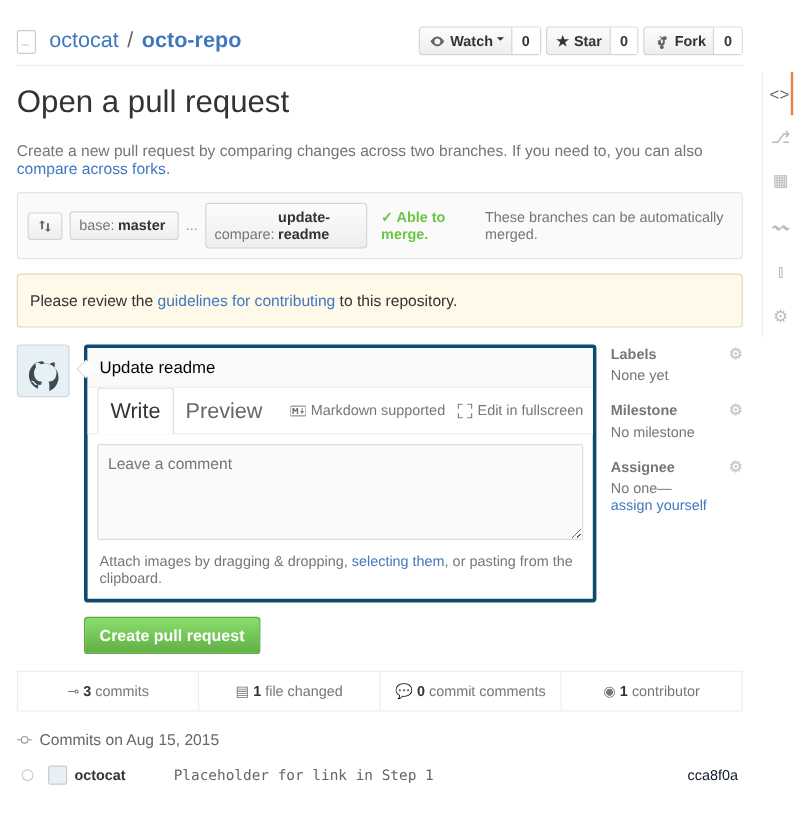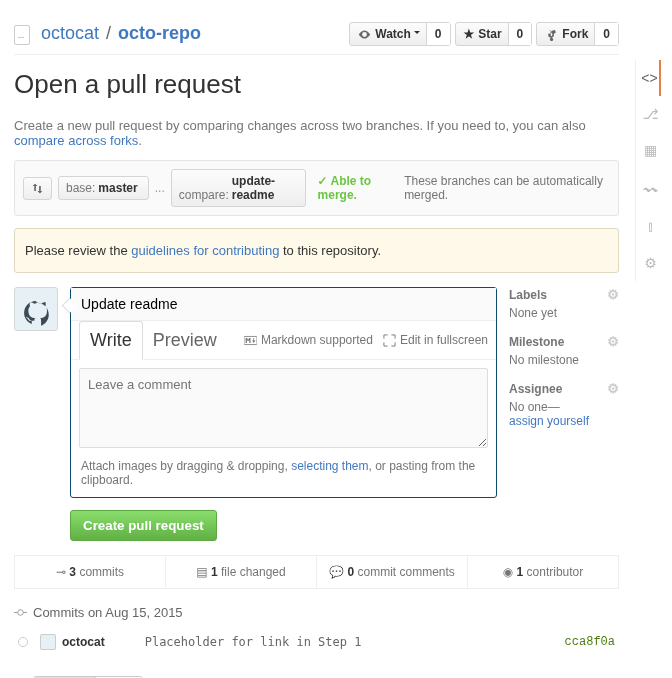--- a/index.html
+++ b/index.html
@@ -24,21 +24,21 @@
 .cb-btn .lbl{color:#767676}
 .cb-btn b{font-weight:bold}
 .dots{color:#999}
 .merge-ok{color:#6cc644;font-weight:bold;margin-left:6px}
 .merge-ok:before{content:"✓ "}
 .merge-txt{color:#767676}
 .flash{background:#fff9ea;border:1px solid #dfd8c2;border-radius:3px;padding:14px 10px;font-size:13px;margin-bottom:14px}
 .create-row{display:flex;gap:12px;margin-bottom:14px}
 .avatar{width:44px;height:44px;background:#e6f0f5;border:1px solid #d0d8dc;border-radius:3px;display:flex;align-items:flex-end;justify-content:center}
 .avatar svg{width:34px;height:34px}
-.compose{flex:1;border:1px solid #0c4a6e;border-radius:3px;position:relative}
+.compose{flex:1;border:3px solid #0c4a6e;border-radius:3px;position:relative}
 .compose:before{content:"";position:absolute;left:-7px;top:12px;width:10px;height:10px;background:#fff;border-left:1px solid #ddd;border-bottom:1px solid #ddd;transform:rotate(45deg)}
 .title-input{width:100%;border:none;border-bottom:1px solid #eee;padding:8px 10px;font-size:14px;background:#fafafa;outline:none}
 .tabs-row{display:flex;align-items:center;border-bottom:1px solid #eee;padding:0 8px;background:#fff}
 .tab{padding:8px 10px;font-size:18px;color:#666;cursor:pointer}
 .tab.active{border:1px solid #ddd;border-bottom-color:#fff;border-radius:3px 3px 0 0;margin-bottom:-1px;background:#fff;color:#333}
 .tabs-spacer{flex:1}
 .tool-link{font-size:12px;color:#767676;display:inline-flex;align-items:center;margin-left:10px;cursor:pointer;gap:4px}
 .comment-area{width:calc(100% - 16px);height:80px;margin:8px;border:1px solid #ddd;border-radius:2px;padding:8px;font-family:inherit;font-size:13px;background:#fafafa;resize:vertical;outline:none}
 .drag-hint{font-size:12px;color:#767676;padding:0 10px 10px}
 .btn-primary{background:linear-gradient(#8add6d,#60b044);border:1px solid #5ca941;color:#fff;font-weight:bold;padding:7px 12px;border-radius:3px;margin:12px 0 0;cursor:pointer}
@@ -51,21 +51,21 @@
 .tabnav-item{flex:1;text-align:center;padding:9px 4px;font-size:12px;color:#767676;border-right:1px solid #eee}
 .tabnav-item:last-child{border-right:none}
 .tabnav-item b{color:#333}
 .commit-group{margin-bottom:10px}
 .cg-title{font-size:13px;color:#666;padding:6px 0;display:flex;align-items:center;gap:6px}
 .commit-row{display:flex;align-items:center;padding:8px 4px;font-size:12px}
 .commit-row .dot{width:10px;height:10px;border:1px solid #ccc;border-radius:50%;margin-right:12px}
 .commit-row .mini-av{width:16px;height:16px;background:#e6f0f5;border:1px solid #ccc;border-radius:2px;margin-right:6px}
 .commit-row .author{font-weight:bold;margin-right:40px}
 .commit-row .msg{font-family:Consolas,monospace;color:#666;flex:1}
-.commit-row .sha{font-family:Liberation Mono, monospace;color:#4d7c0f}
+.commit-row .sha{font-family:Liberation Sans, sans-serif;color:#0f172a}
 .files-head{display:flex;align-items:center;padding:8px 0;font-size:13px}
 .files-head .txt{flex:1}
 .files-head b{color:#333}
 .mode-toggle{display:inline-flex;border:1px solid #ccc;border-radius:3px;overflow:hidden}
 .mode-toggle span{padding:4px 10px;font-size:12px;background:linear-gradient(#fcfcfc,#eee);cursor:pointer;font-weight:bold;color:#666}
 .mode-toggle span.active{background:#e0e0e0;color:#333}
 .mode-toggle span:first-child{border-right:1px solid #ccc}
 .ico{width:13px;height:13px;display:inline-block;vertical-align:middle}
 .right-rail{position:absolute;right:0;top:60px;width:30px;border-left:1px solid #eee;display:flex;flex-direction:column;align-items:center}
 .right-rail .r{padding:10px 0;color:#bbb;font-size:14px;cursor:pointer}

